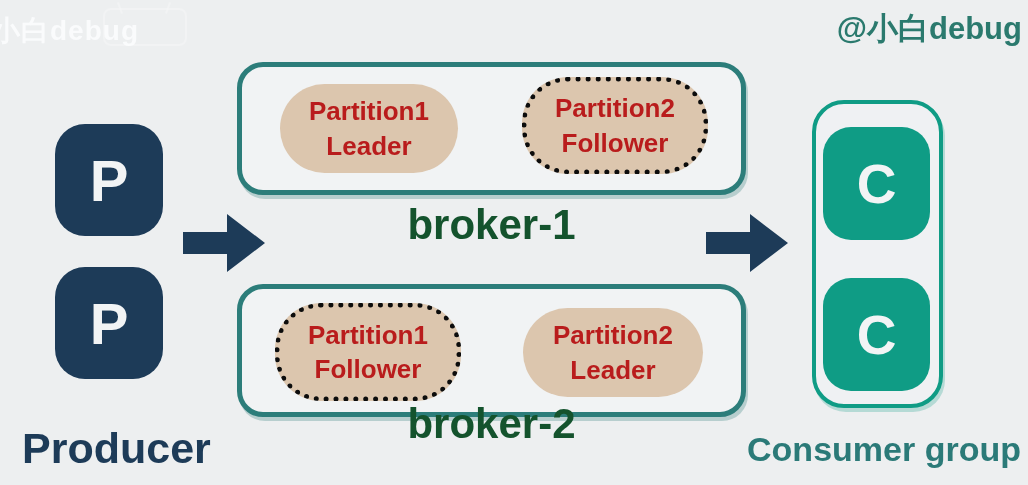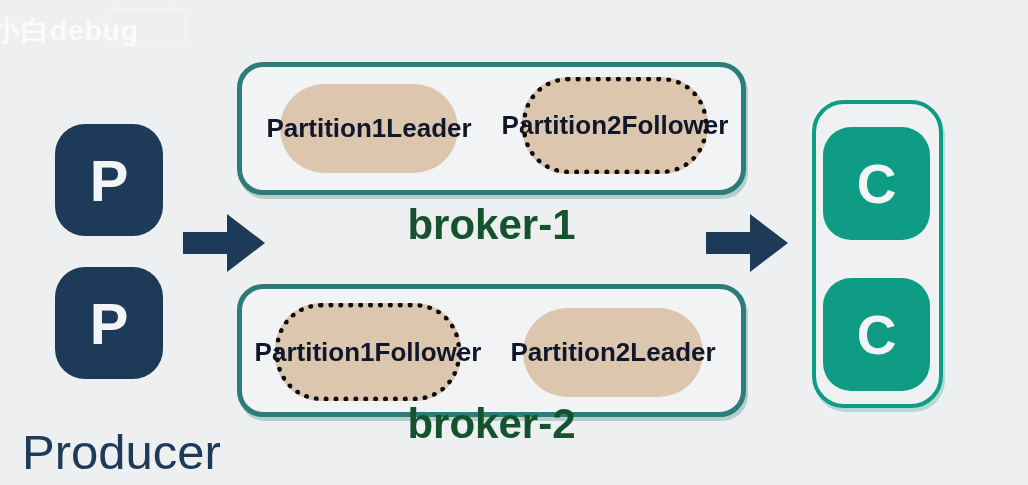--- a/index.html
+++ b/index.html
@@ -43,21 +43,21 @@
   .pnode {
     position: absolute; left: 55px; width: 108px; height: 112px;
     background: #1d3b58; border-radius: 30px;
     display: flex; align-items: center; justify-content: center;
     color: #f2f4f5; font-size: 58px; font-weight: 700;
   }
   .p1 { top: 124px; }
   .p2 { top: 267px; }
   .producer-label {
     position: absolute; left: 22px; top: 424px;
-    font-size: 49px; font-weight: 400; color: #1d3b58;
+    font-size: 43px; font-weight: 700; color: #1d3b58;
   }
 
   
   .arrow { position: absolute; }
   .arrow1 { left: 183px; top: 214px; }
   .arrow2 { left: 706px; top: 214px; }
 
   
   .broker-box {
     position: absolute; left: 237px; width: 509px; height: 133px;
@@ -72,23 +72,23 @@
     text-align: center;
     font-size: 42px; font-weight: 700; color: #14532d;
   }
   .bl1 { top: 201px; }
   .bl2 { top: 400px; }
 
   
   .pill {
     position: absolute;
     background: #dcc6ae; border-radius: 46px;
-    display: flex; flex-direction: row;
+    display: flex; flex-direction: column;
     align-items: center; justify-content: center;
-    font-size: 26px; font-weight: 700; color: #0f172a;
+    font-size: 26px; font-weight: 700; color: #b91c1c;
     line-height: 1.32; text-align: center;
   }
   .pill[data-style="dotted"] { border: 5px dotted #0c0c0c; }
   .pill-b1-left  { left: 280px; top: 84px;  width: 178px; height: 89px; }
   .pill-b1-right { left: 522px; top: 77px;  width: 186px; height: 97px; }
   .pill-b2-left  { left: 275px; top: 303px; width: 186px; height: 98px; }
   .pill-b2-right { left: 523px; top: 308px; width: 180px; height: 89px; }
 
   
   .consumer-box {
@@ -111,20 +111,21 @@
     font-size: 34px; font-weight: 700; color: #2b7a78;
   }
 </style>
 </head>
 <body>
 
 <div class="stage">
 
   <div class="wm-left">小白debug</div>
   <div class="sketch"></div>
+  <div class="wm-right">@小白debug</div>
 
   <div class="pnode p1">
     <span>P</span>
   </div>
   <div class="pnode p2">
     <span>P</span>
   </div>
   <div class="producer-label">Producer</div>
 
   <svg class="arrow arrow1" width="82" height="58" viewBox="0 0 82 58">
@@ -156,14 +157,15 @@
   </div>
   <div class="broker-label bl2">broker-2</div>
 
   <div class="consumer-box"></div>
   <div class="cnode c1">
     <span>C</span>
   </div>
   <div class="cnode c2">
     <span>C</span>
   </div>
+  <div class="consumer-label">Consumer group</div>
 
 </div>
 
 </body></html>

